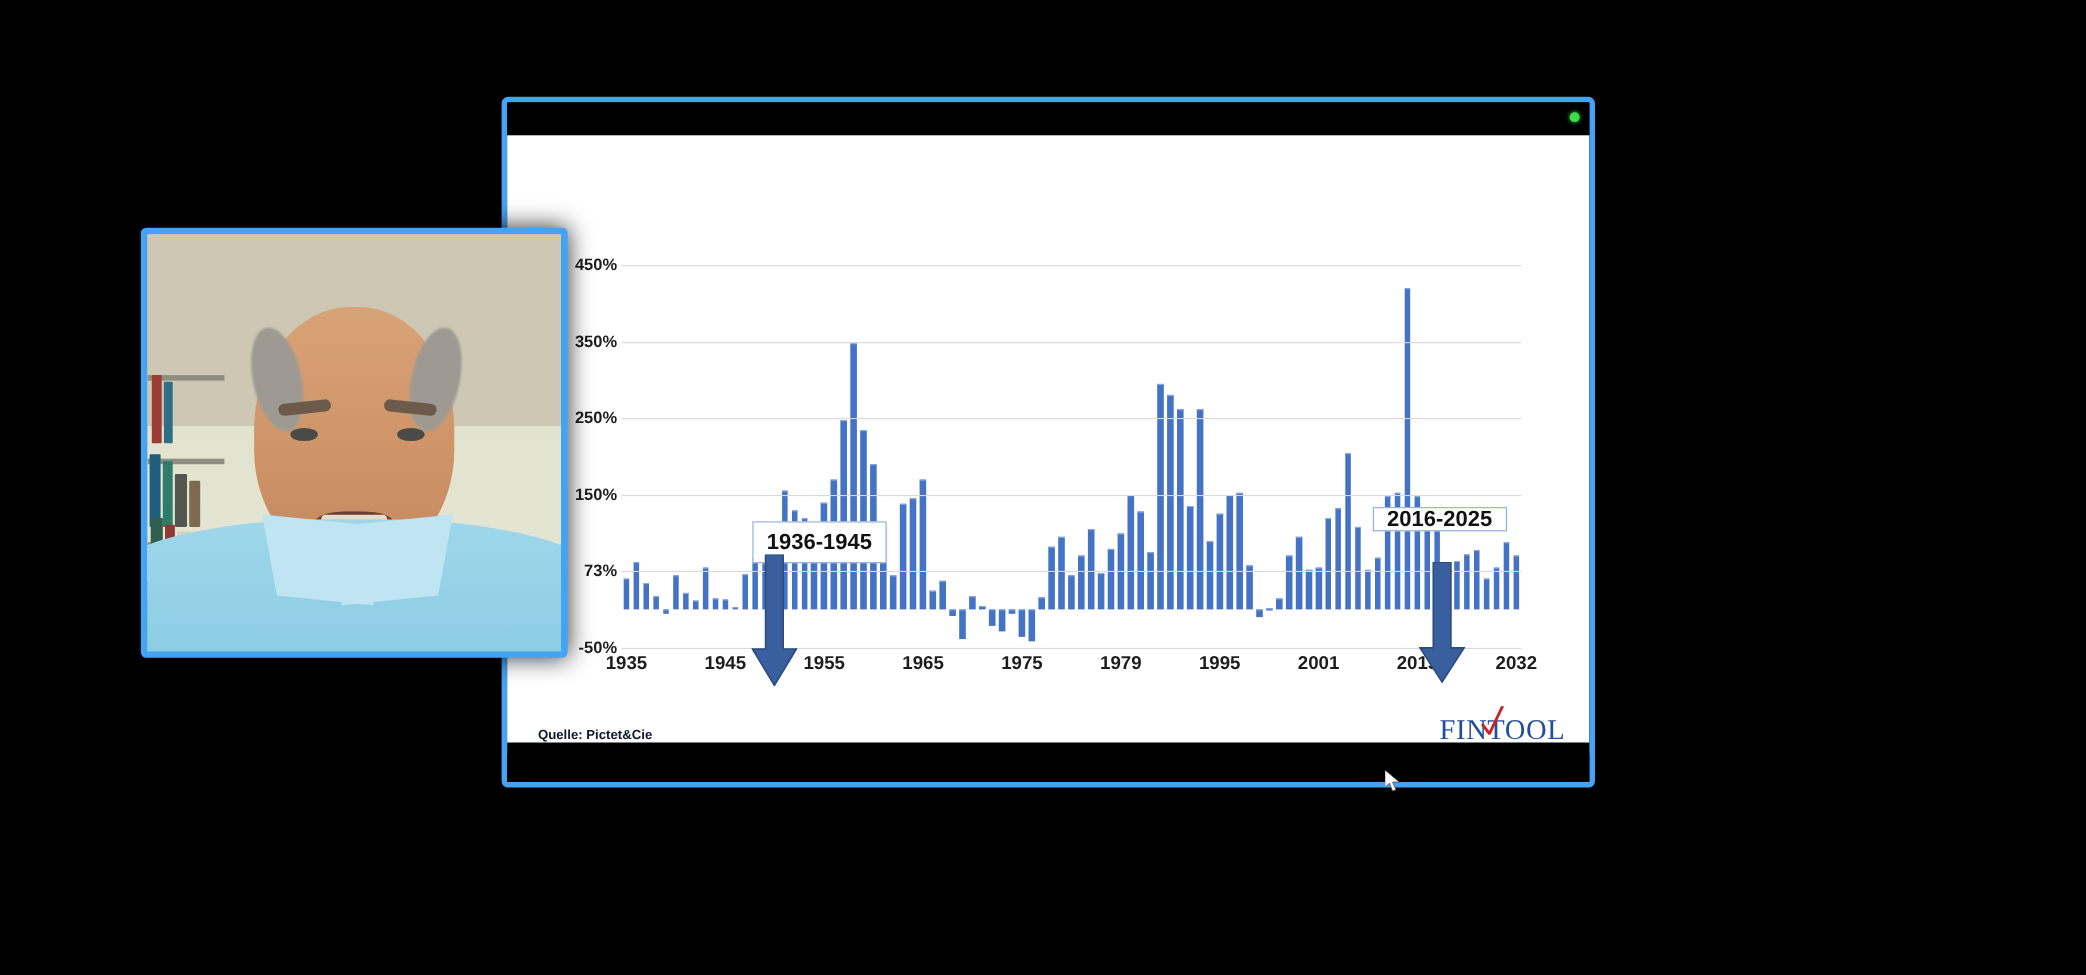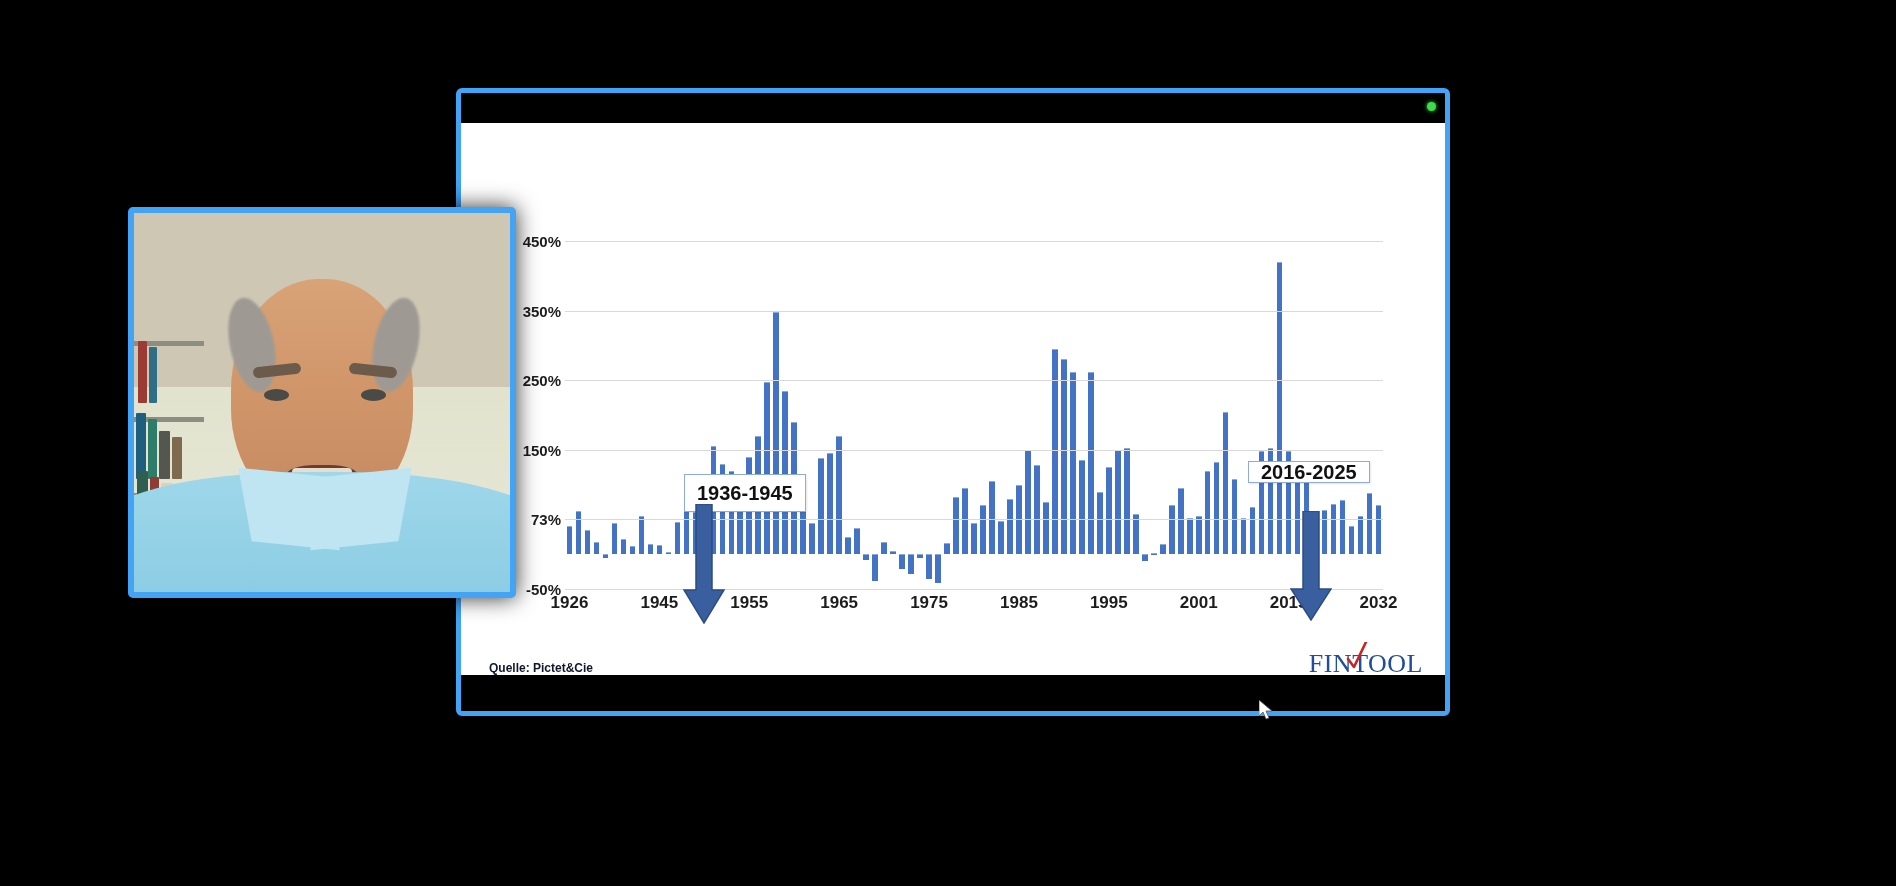--- a/index.html
+++ b/index.html
@@ -290,26 +290,26 @@
               <div class="bar" style="background: rgb(68, 114, 196); left: 810.719px; width: 5.57319px; top: 264.48px; height: 48.72px; bottom: auto;"></div>
             </div>
         <div class="gridline" style="top: 348px;"></div>
             <div class="gridline" style="top: 278.4px;"></div>
             <div class="gridline" style="top: 208.8px;"></div>
             <div class="gridline" style="top: 139.2px;"></div>
             <div class="gridline" style="top: 69.6px;"></div>
             <div class="gridline" style="top: 0px;"></div>
           </div>
         <div class="xaxis" id="xaxis">
-            <div class="xtick" style="left: 4.49451px;">1926</div>
+            <div class="xtick" style="left: 4.49451px;">1935</div>
             <div class="xtick" style="left: 94.3846px;">1945</div>
             <div class="xtick" style="left: 184.275px;">1955</div>
             <div class="xtick" style="left: 274.165px;">1965</div>
             <div class="xtick" style="left: 364.055px;">1975</div>
-            <div class="xtick" style="left: 453.945px;">1985</div>
+            <div class="xtick" style="left: 453.945px;">1979</div>
             <div class="xtick" style="left: 543.835px;">1995</div>
             <div class="xtick" style="left: 633.725px;">2001</div>
             <div class="xtick" style="left: 723.615px;">2015</div>
             <div class="xtick" style="left: 813.505px;">2032</div>
           </div>
 
         <div class="callout c1">1936-1945</div>
         <div class="arrow" style="left:222px; top:263px;">
           <svg width="42" height="120" viewBox="0 0 42 120">
             <polygon points="13,0 29,0 29,86 41,86 21,119 1,86 13,86" fill="#3a5f9e" stroke="#2d4c80" stroke-width="1.5"></polygon>

